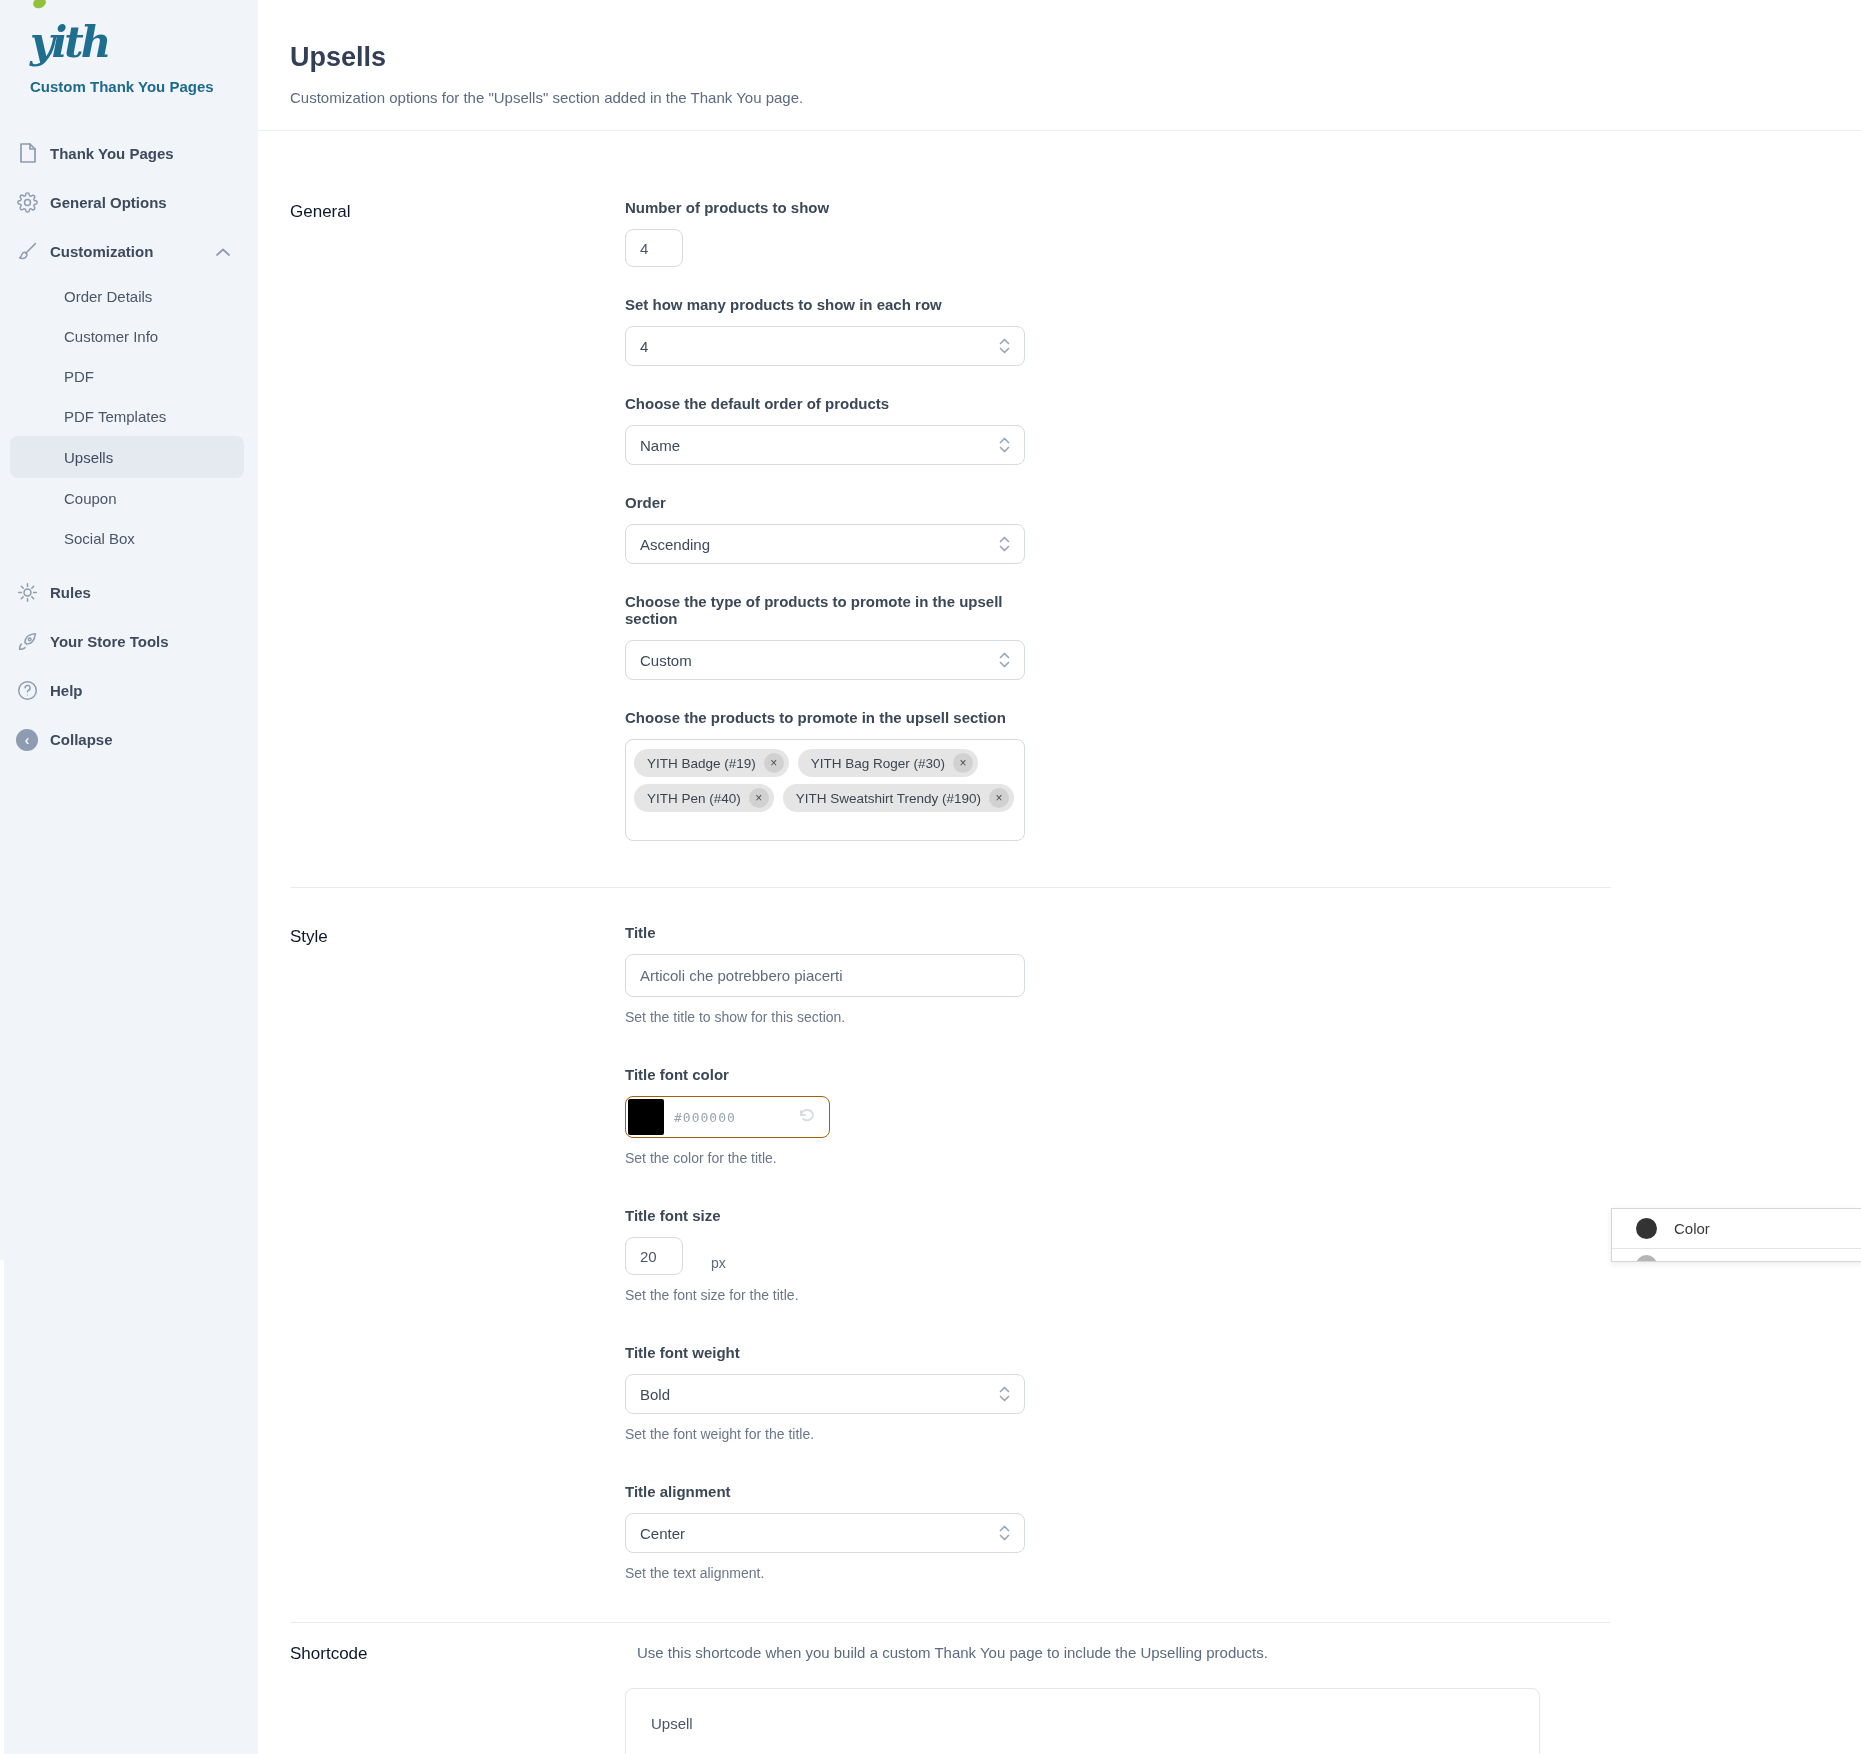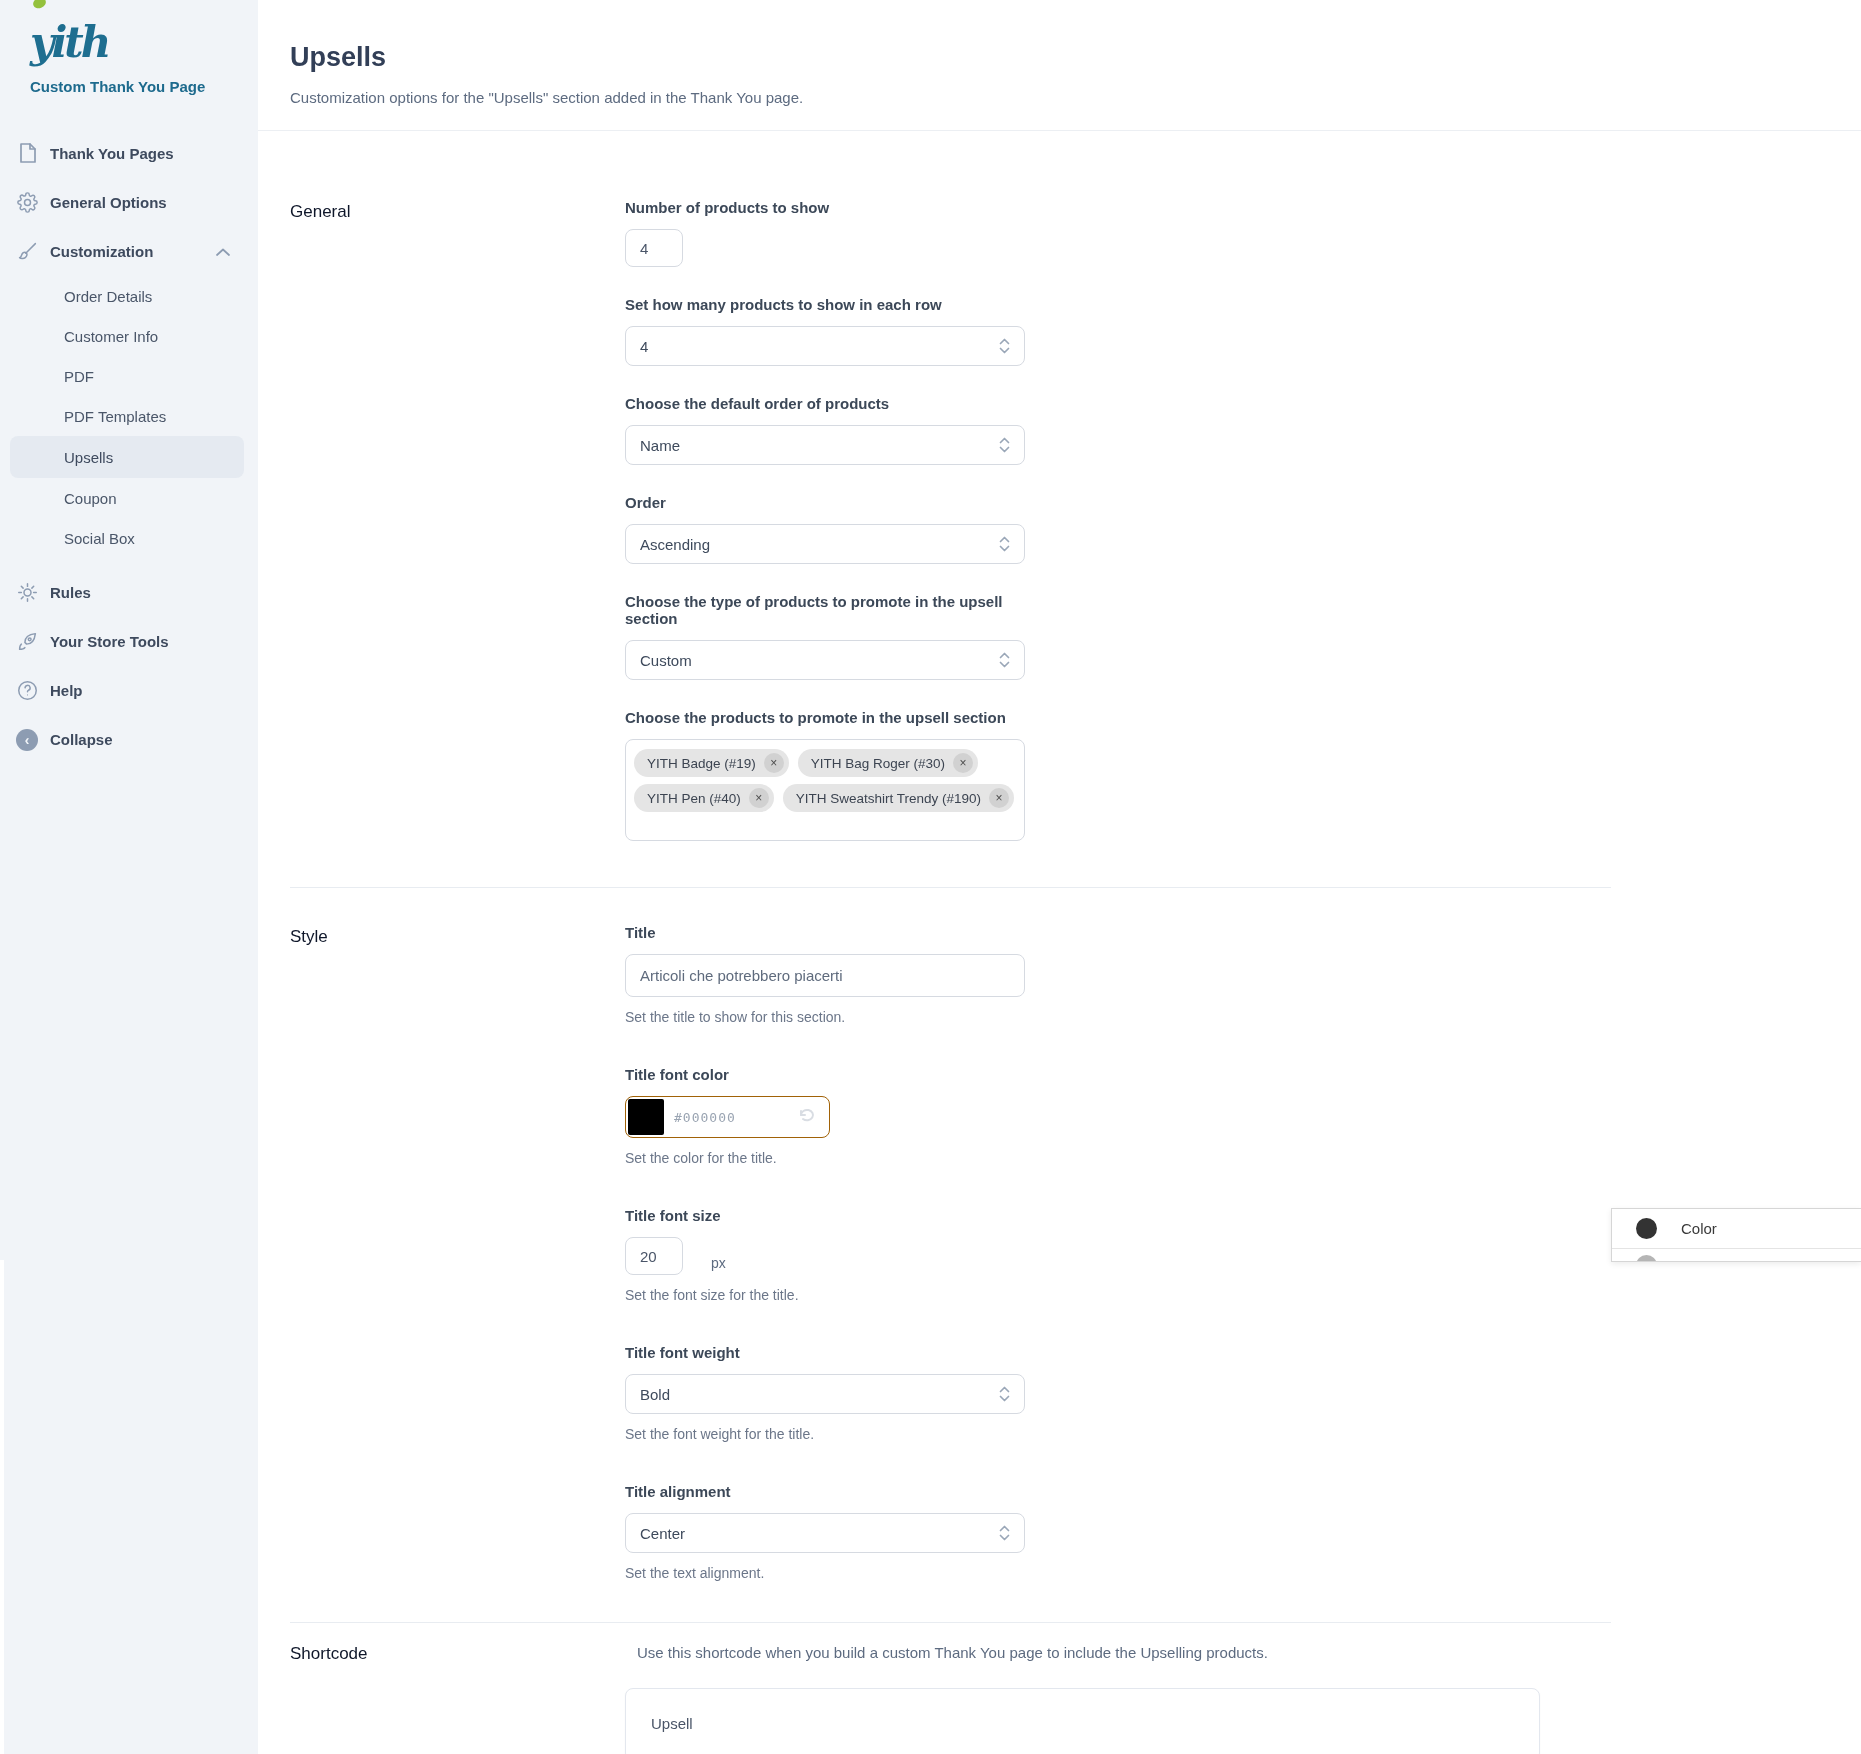--- a/index.html
+++ b/index.html
@@ -92,34 +92,34 @@
   .sc-card-title { font-size:15px; color:#4a5568; }
 
   
   .overlay { position:absolute; left:1611px; top:1208px; width:250px; height:54px;
              background:#fff; border:1px solid #d6d6d6; border-right:none;
              overflow:hidden; box-shadow:0 2px 6px rgba(0,0,0,0.08); }
   .ov-row { display:flex; align-items:center; height:40px; padding-left:24px;
             border-bottom:1px solid #e4e4e4; cursor:pointer; }
   .ov-circle { width:21px; height:21px; border-radius:50%; background:#333333;
                margin-right:17px; }
-  .ov-label { font-size:15px; color:#3a3a3a;margin-left:7px; }
+  .ov-label { font-size:15px; color:#3a3a3a; }
   .ov-row2 { display:flex; padding:6px 0 0 24px; }
   .ov-circle2 { width:21px; height:21px; border-radius:50%; background:#b5b5b5; }
 </style>
 </head>
 <body>
 
 <div class="app">
 
   <div class="sidebar">
     <div class="brand">
       <span class="logo-text">yith</span>
       <span class="logo-dot"></span>
-      <div class="brand-sub">Custom Thank You Page</div>
+      <div class="brand-sub">Custom Thank You Pages</div>
     </div>
 
     <div class="nav">
 
       <div class="nav-item">
         <span class="nicon">
           <svg class="icon" width="19" height="21" viewBox="0 0 19 21">
             <path d="M3 1 h9 l5 5 v13 h-14 z"></path>
               <path d="M12 1 v5 h5"></path>
           </svg>

